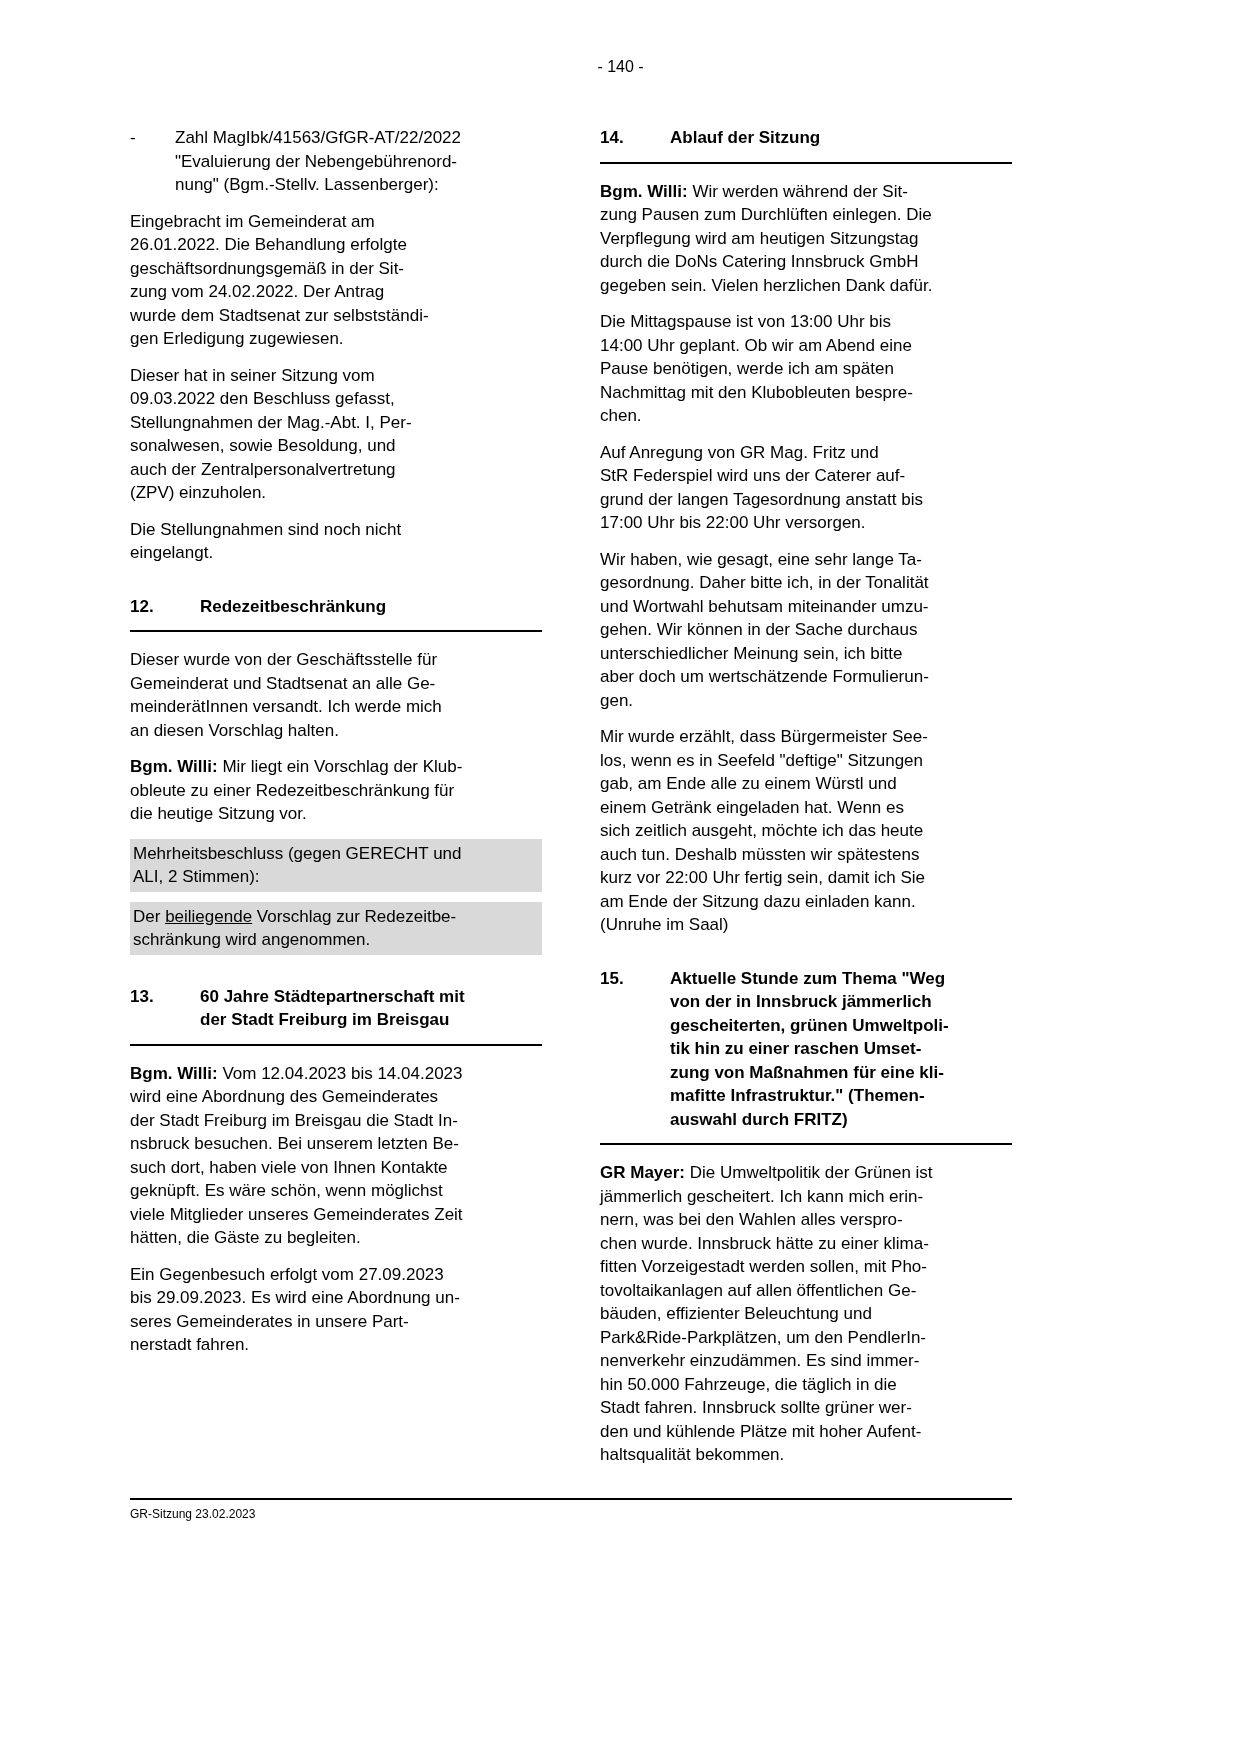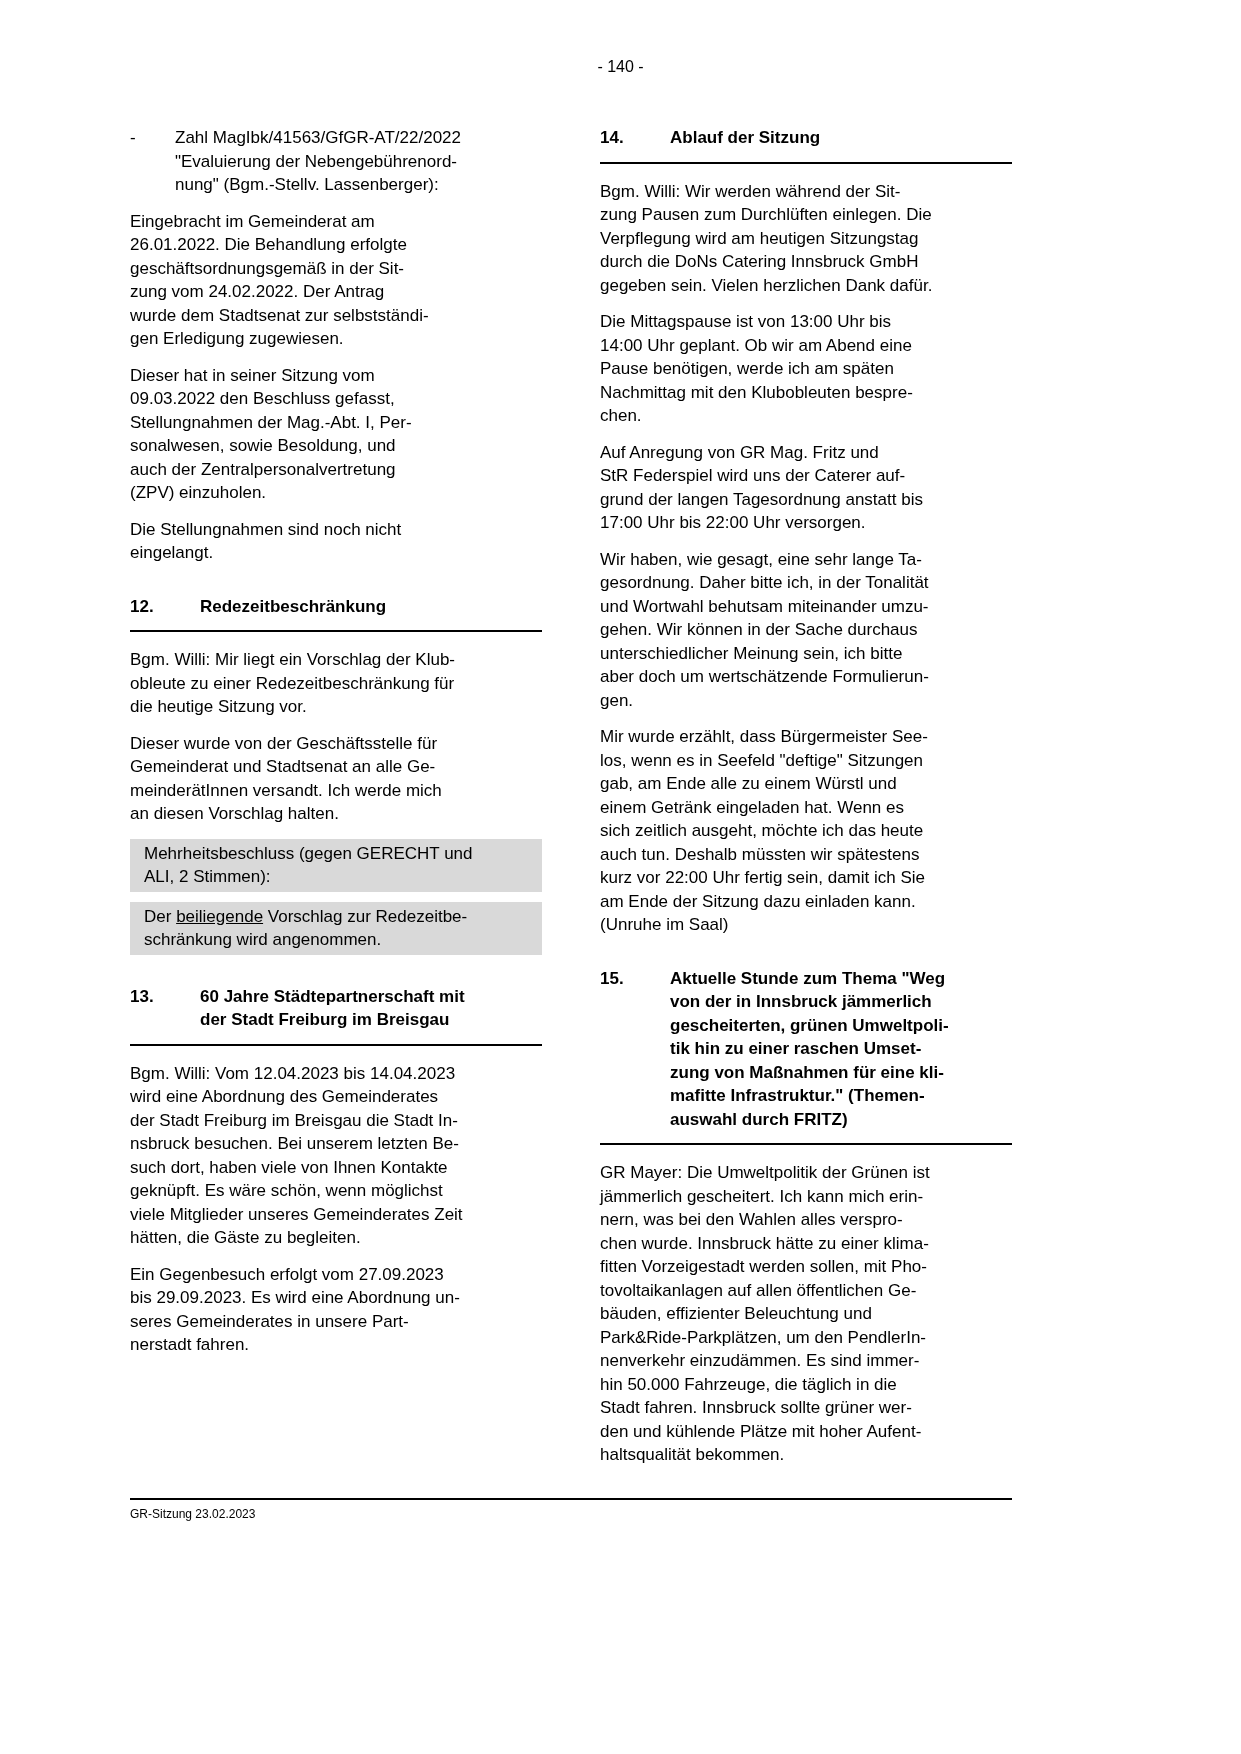--- a/index.html
+++ b/index.html
@@ -52,25 +52,25 @@
     border-bottom: 2px solid #000;
     padding-bottom: 12px;
     margin: 0 0 16px 0;
   }
   .heading .num { flex: 0 0 70px; }
   .heading .title { white-space: pre-line; }
   .mt { margin-top: 30px; }
 
   .shaded {
     background: #d9d9d9;
-    padding: 3px 6px 3px 14px;
+    padding: 3px 6px 3px 3px;
     margin-bottom: 10px !important;
   }
   .u { text-decoration: underline; }
-  strong { font-weight: 400; }
+  strong { font-weight: 700; }
 
   .footer {
     position: absolute;
     left: 130px;
     top: 1498px;
     width: 882px;
     border-top: 2px solid #000;
     padding-top: 7px;
     font-size: 12px;
   }
@@ -102,27 +102,27 @@
 sonalwesen, sowie Besoldung, und
 auch der Zentralpersonalvertretung
 (ZPV) einzuholen.</p>
     <p class="para indented">Die Stellungnahmen sind noch nicht
 eingelangt.</p>
 
     <div class="heading mt">
       <span class="num">12.</span>
       <span class="title">Redezeitbeschränkung</span>
     </div>
-    <p class="para"><strong>Bgm. Willi:</strong><span> Mir liegt ein Vorschlag der Klub-
-obleute zu einer Redezeitbeschränkung für
-die heutige Sitzung vor.</span></p>
     <p class="para">Dieser wurde von der Geschäftsstelle für
 Gemeinderat und Stadtsenat an alle Ge-
 meinderätInnen versandt. Ich werde mich
 an diesen Vorschlag halten.</p>
+    <p class="para"><strong>Bgm. Willi:</strong><span> Mir liegt ein Vorschlag der Klub-
+obleute zu einer Redezeitbeschränkung für
+die heutige Sitzung vor.</span></p>
 
     <p class="para shaded" style="background: rgb(217, 217, 217);">Mehrheitsbeschluss (gegen GERECHT und
 ALI, 2 Stimmen):</p>
     <p class="para shaded" style="background: rgb(217, 217, 217);"><span>Der </span><span class="u">beiliegende</span><span> Vorschlag zur Redezeitbe-
 schränkung wird angenommen.</span></p>
 
     <div class="heading mt">
       <span class="num">13.</span>
       <span class="title">60 Jahre Städtepartnerschaft mit
 der Stadt Freiburg im Breisgau</span>

